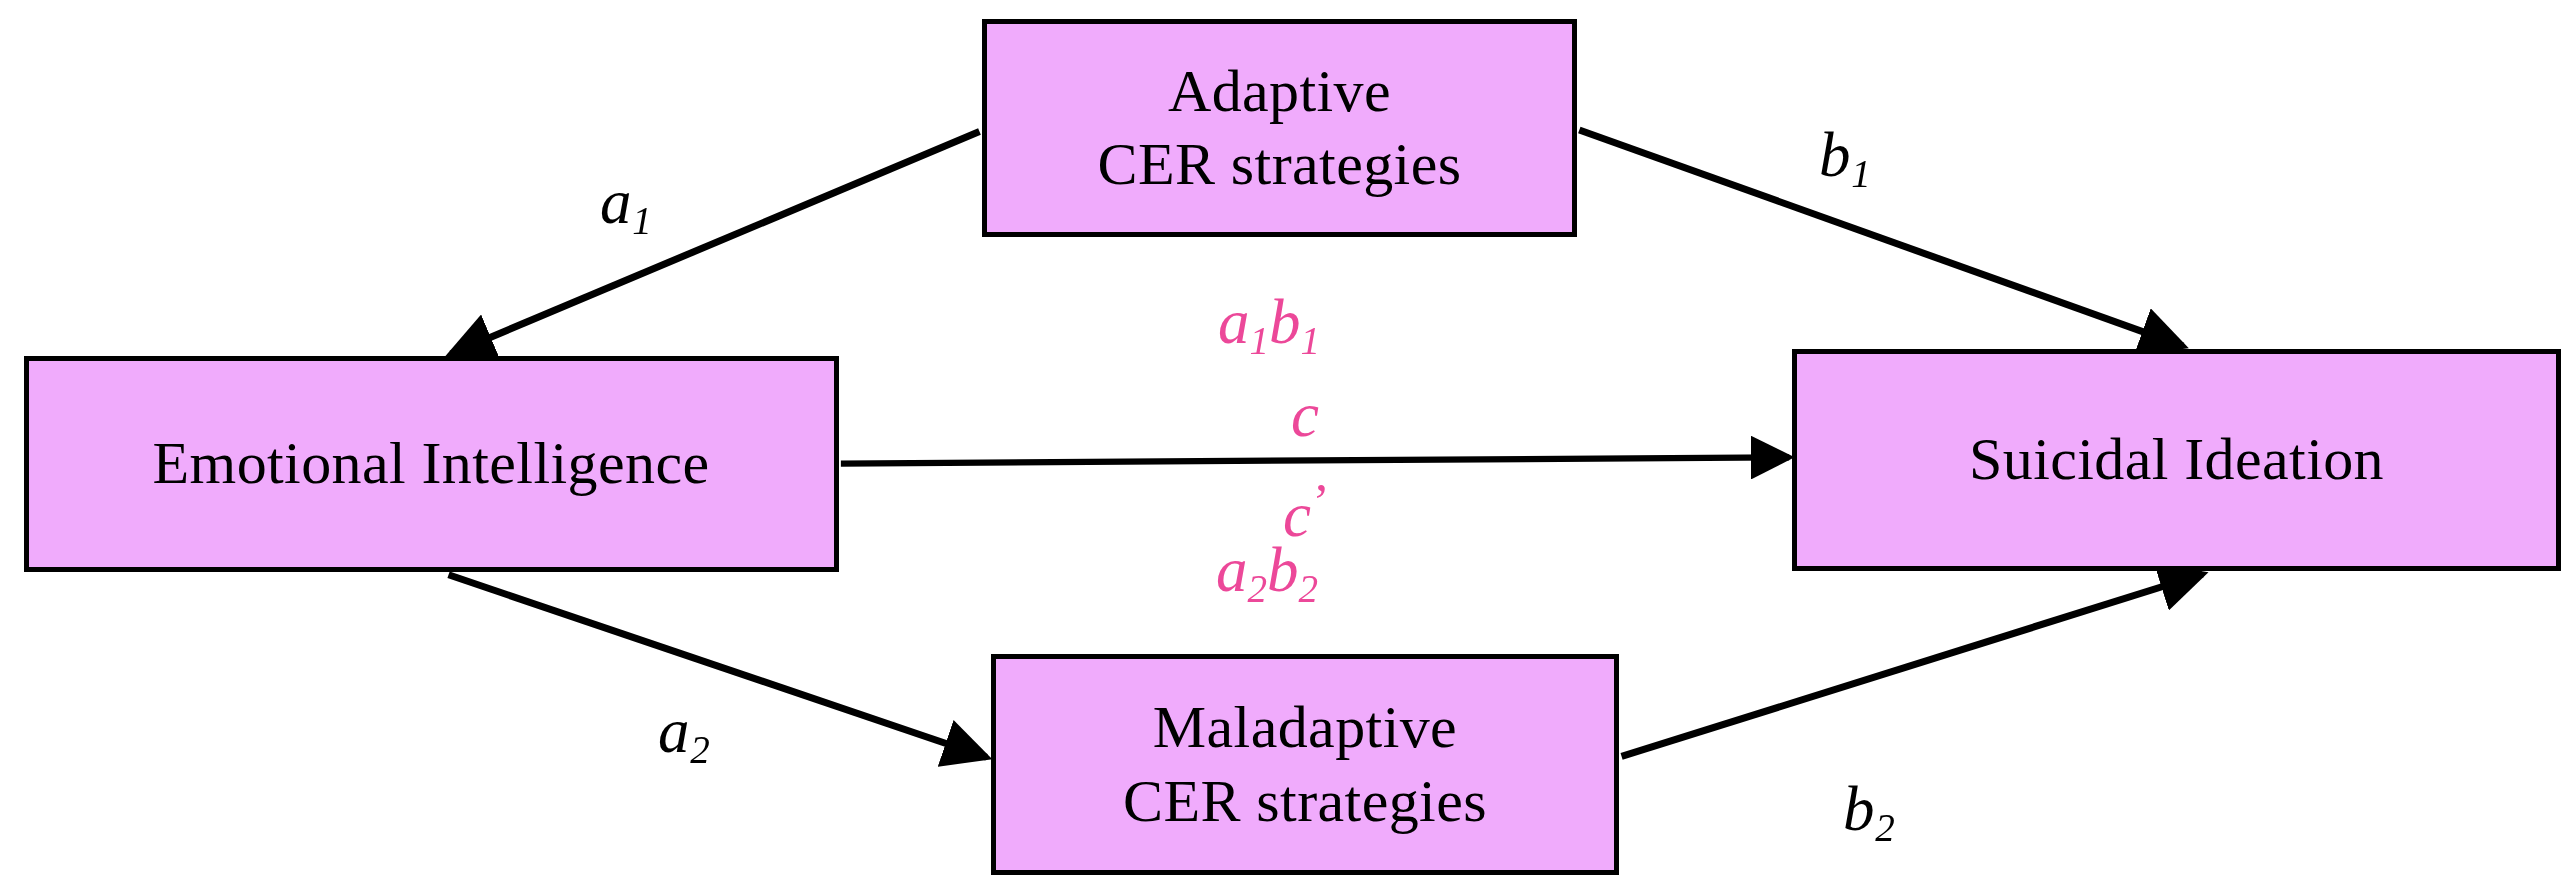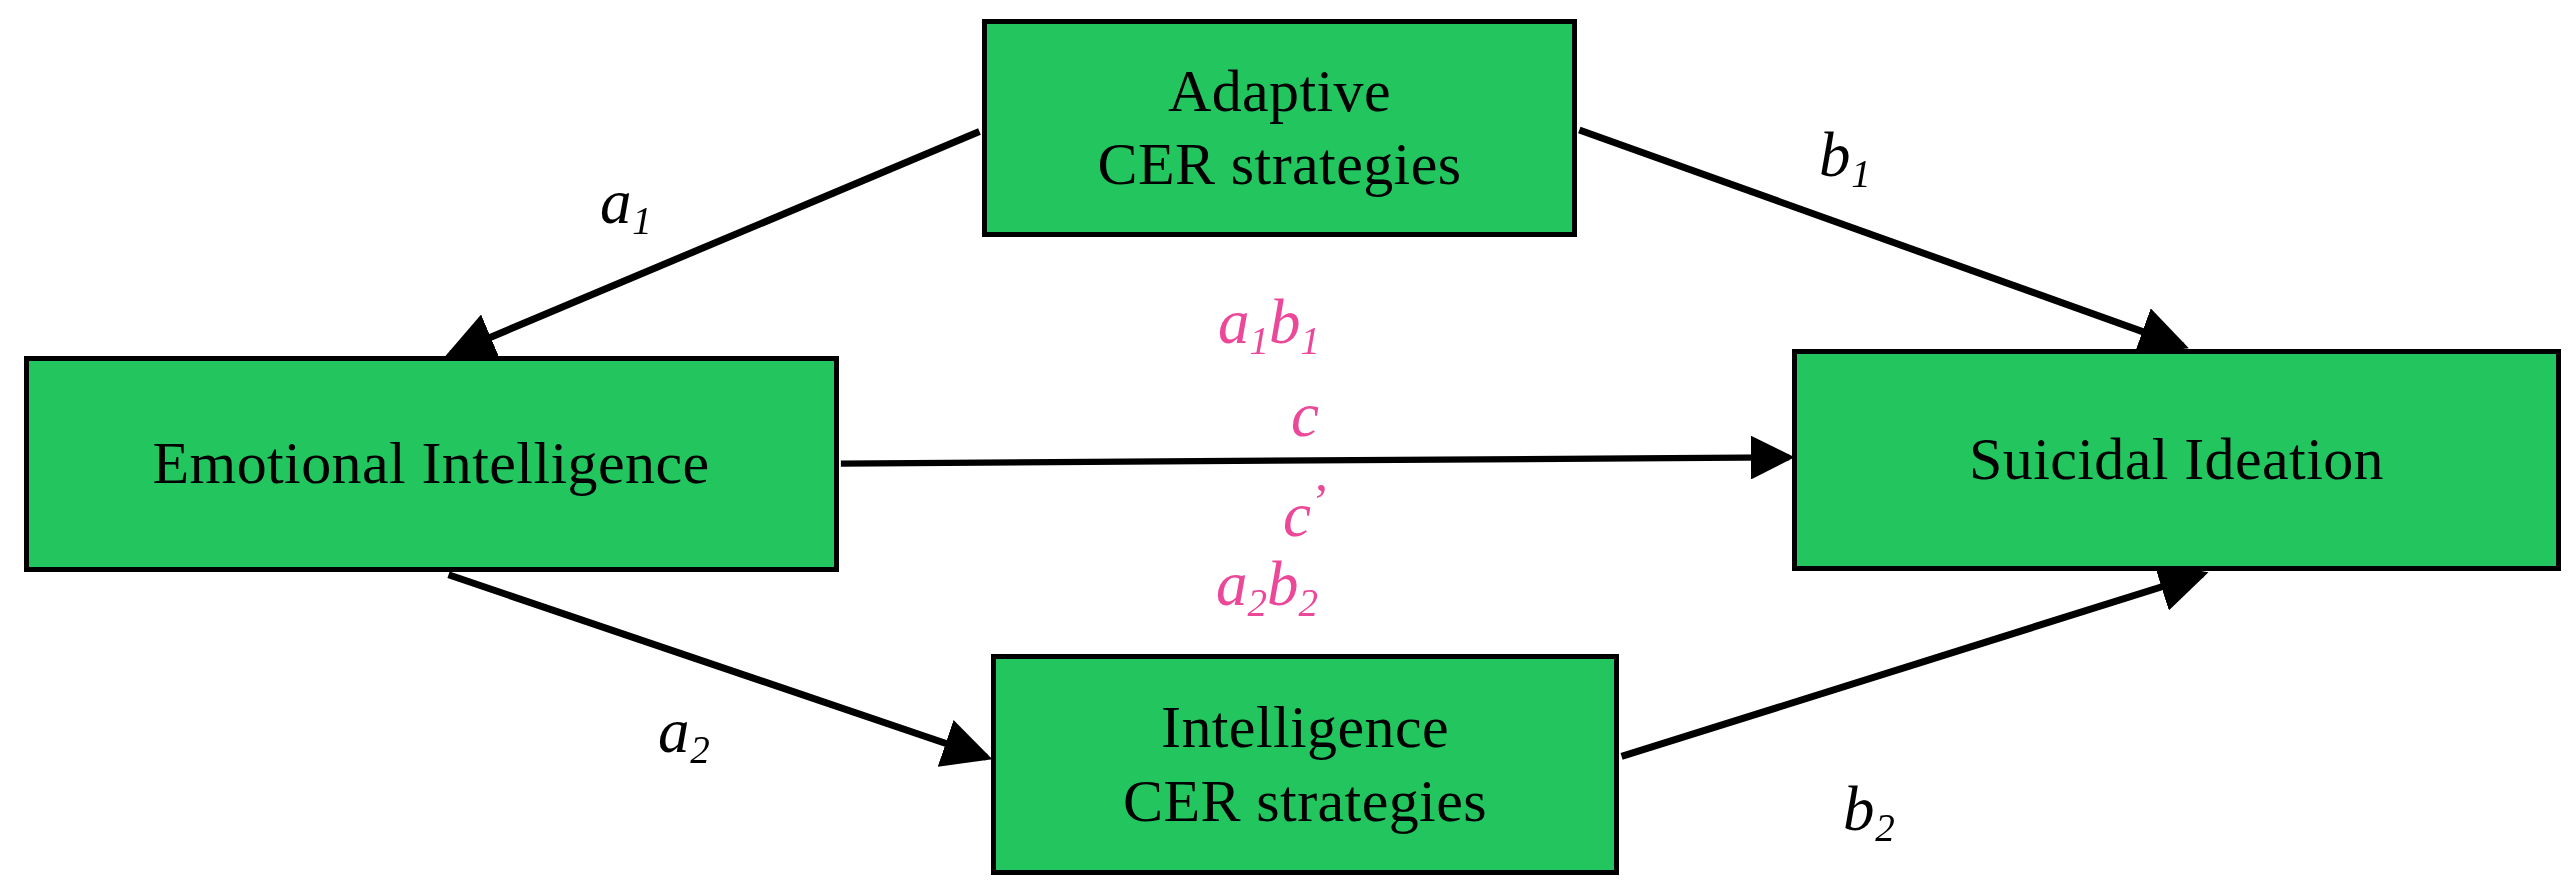--- a/index.html
+++ b/index.html
@@ -19,21 +19,21 @@
     position: absolute;
     left: 0;
     top: 0;
     width: 2576px;
     height: 888px;
   }
   .node-box {
     position: absolute;
     box-sizing: border-box;
     border: 5.5px solid #000000;
-    background: #22c55e;
+    background: #f0abfc;
     display: flex;
     flex-direction: column;
     align-items: center;
     justify-content: center;
     text-align: center;
     color: #000000;
     font-family: "Liberation Serif", "DejaVu Serif", serif;
     font-size: 60px;
     line-height: 1.22;
     letter-spacing: 0.4px;
@@ -88,21 +88,21 @@
   }
   .center-label .prime {
     font-style: normal;
     font-size: 0.82em;
     vertical-align: 0.34em;
     padding-left: 1.6px;
   }
   #label-a1b1 { left: 1218px; top: 291px; }
   #label-c    { left: 1291px; top: 384px; }
   #label-cp   { left: 1283px; top: 475px; }
-  #label-a2b2 { left: 1216px; top: 553px; text-align: right; }
+  #label-a2b2 { left: 1216px; top: 539px; text-align: right; }
 </style>
 </head>
 <body>
 
 <div id="diagram-root">
 
   <svg class="canvas" viewBox="0 0 3288 1134" xmlns="http://www.w3.org/2000/svg">
     <defs>
       <marker id="arrow-head" viewBox="0 0 12 12" refX="10.5" refY="6" markerWidth="7" markerHeight="7" orient="auto-start-reverse">
         <path d="M 0 0 L 12 6 L 0 12 z" fill="#000000"></path>
@@ -127,21 +127,21 @@
 
   <div class="node-box" id="node-emotional">
     <span class="node-line">Emotional Intelligence</span>
   </div>
 
   <div class="node-box" id="node-suicidal">
     <span class="node-line">Suicidal Ideation</span>
   </div>
 
   <div class="node-box" id="node-maladaptive">
-    <span class="node-line">Intelligence</span>
+    <span class="node-line">Maladaptive</span>
     <span class="node-line">CER strategies</span>
   </div>
 
   <div class="path-label" id="label-a1"><span>a</span><sub>1</sub></div>
 
   <div class="path-label" id="label-b1"><span>b</span><sub>1</sub></div>
 
   <div class="path-label" id="label-a2"><span>a</span><sub>2</sub></div>
 
   <div class="path-label" id="label-b2"><span>b</span><sub>2</sub></div>

